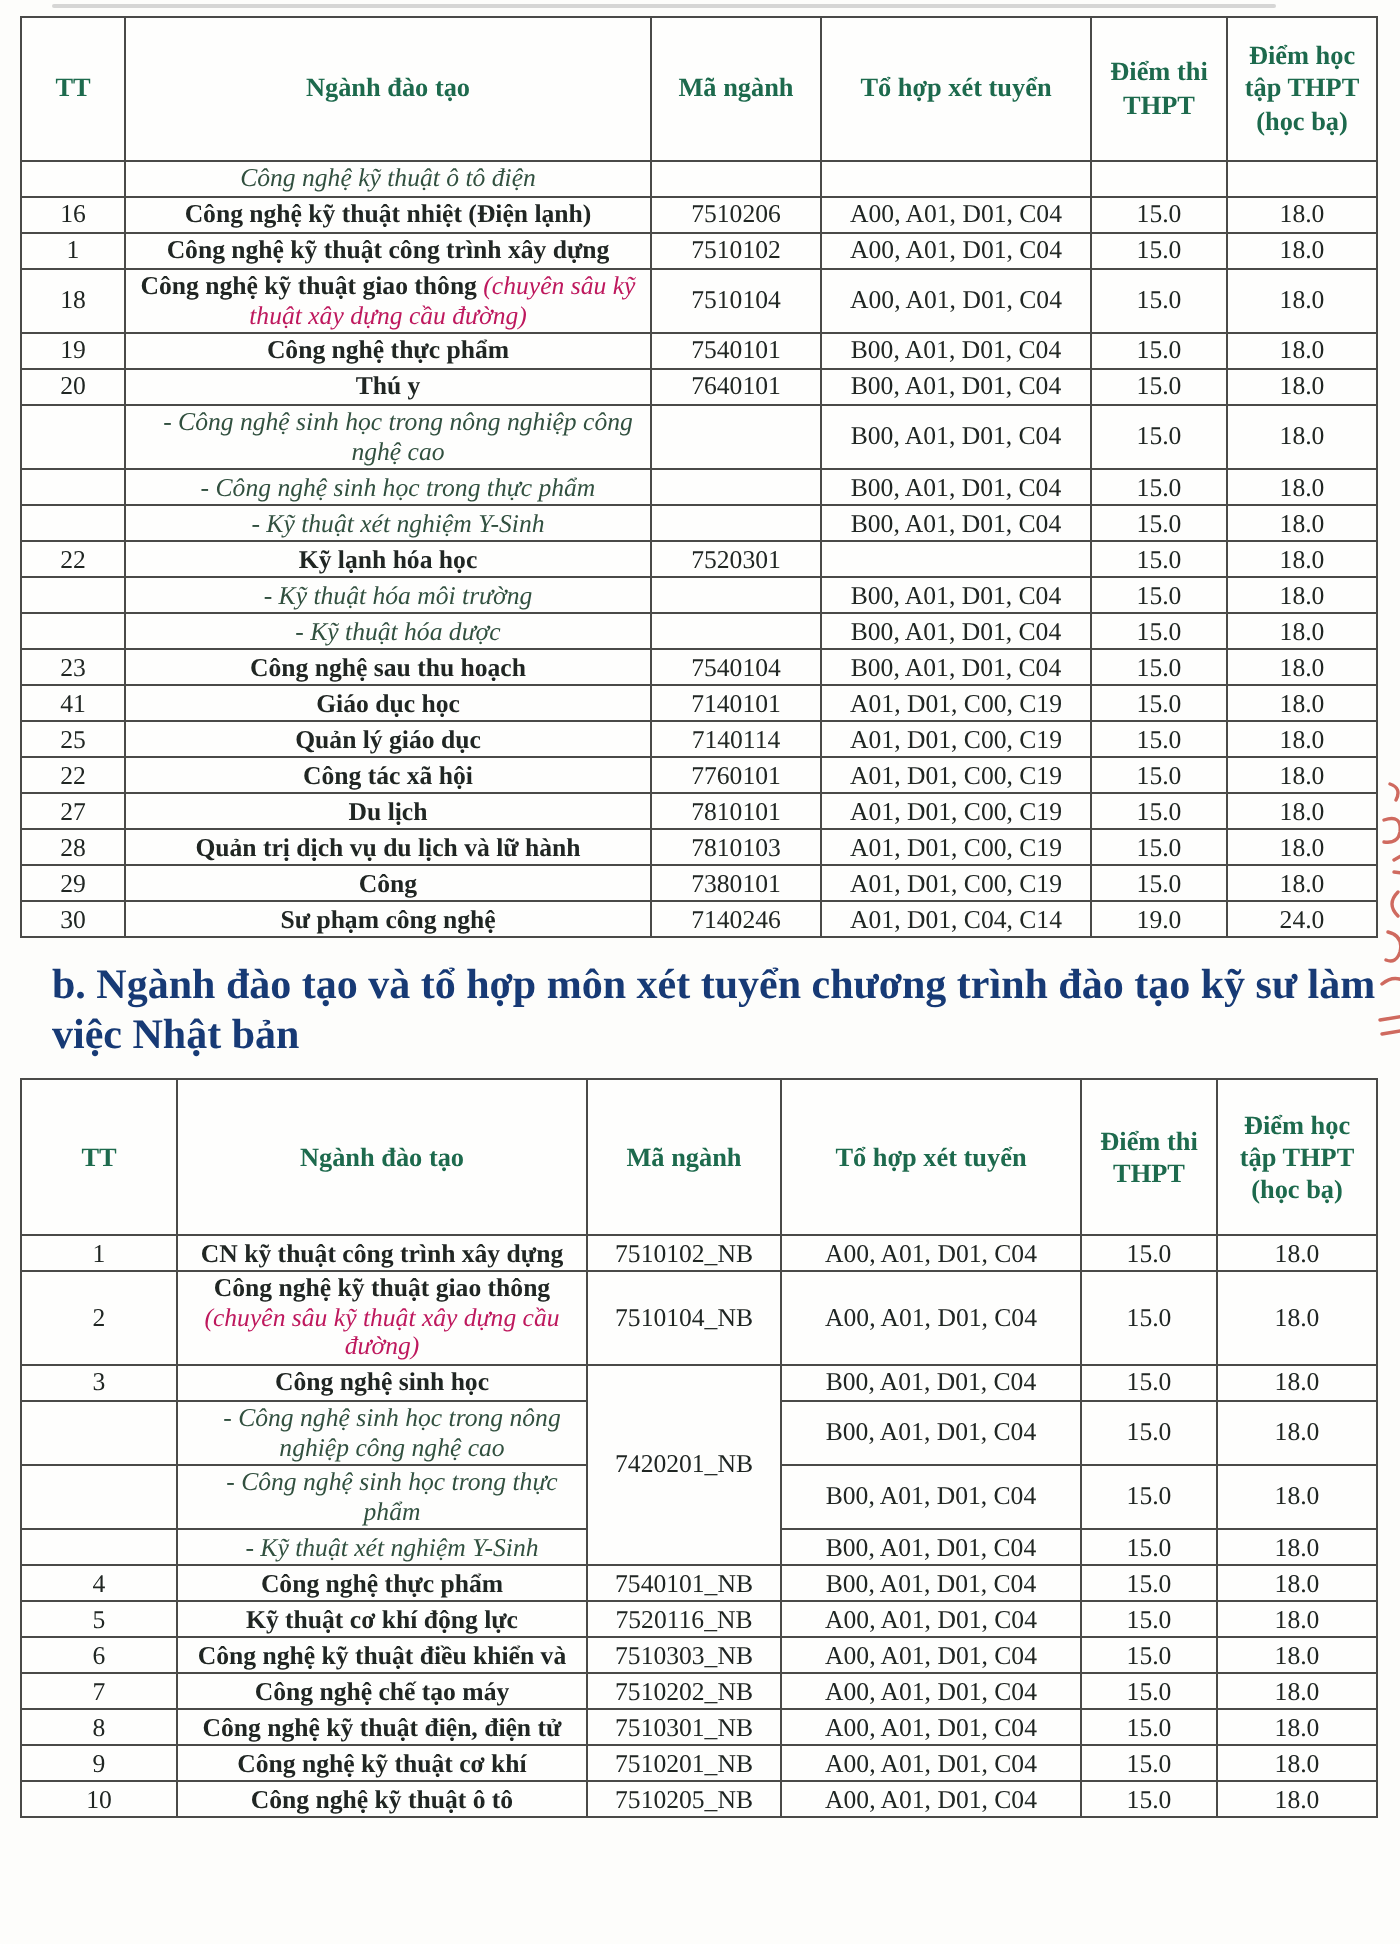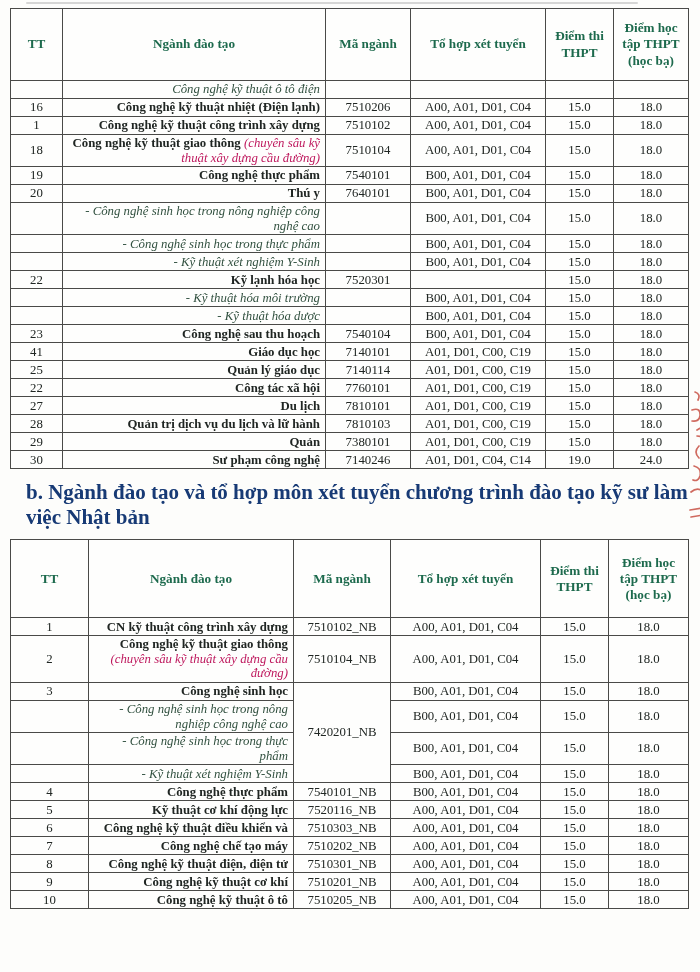--- a/index.html
+++ b/index.html
@@ -45,21 +45,21 @@
     color:var(--green);
     font-weight:bold;
     text-align:center;
     font-size:13.2px;
     line-height:1.22;
   }
   .t1 th{height:72px;}
   .t2 th{height:78px;}
   td{height:18px;}
   .c-center{text-align:center;}
-  .c-name{text-align:right;font-weight:bold;margin-left:24px;}
+  .c-name{text-align:center;font-weight:bold;margin-left:24px;}
   .c-name .note{font-weight:normal;font-style:italic;color:#be185d;}
   tr.sub .c-name{font-weight:normal;font-style:italic;color:var(--sub-ink);padding-left:15px;}
   tr.cont .c-name{font-weight:normal;font-style:italic;color:var(--sub-ink);}
   .t1 .col1{width:52px;}  .t1 .col2{width:263px;} .t1 .col3{width:85px;}
   .t1 .col4{width:135px;} .t1 .col5{width:68px;}  .t1 .col6{width:75px;}
   .t2 .col1{width:78px;}  .t2 .col2{width:205px;} .t2 .col3{width:97px;}
   .t2 .col4{width:150px;} .t2 .col5{width:68px;}  .t2 .col6{width:80px;}
   .section-heading{
     color:var(--navy);
     font-weight:bold;
@@ -239,21 +239,21 @@
         <tr>
           <td class="c-center">28</td>
           <td class="c-name"><span>Quản trị dịch vụ du lịch và lữ hành</span></td>
           <td class="c-center">7810103</td>
           <td class="c-center">A01, D01, C00, C19</td>
           <td class="c-center">15.0</td>
           <td class="c-center">18.0</td>
         </tr>
         <tr>
           <td class="c-center">29</td>
-          <td class="c-name"><span>Quản</span></td>
+          <td class="c-name"><span>Công</span></td>
           <td class="c-center">7380101</td>
           <td class="c-center">A01, D01, C00, C19</td>
           <td class="c-center">15.0</td>
           <td class="c-center">18.0</td>
         </tr>
         <tr>
           <td class="c-center">30</td>
           <td class="c-name"><span>Sư phạm công nghệ</span></td>
           <td class="c-center">7140246</td>
           <td class="c-center">A01, D01, C04, C14</td>

